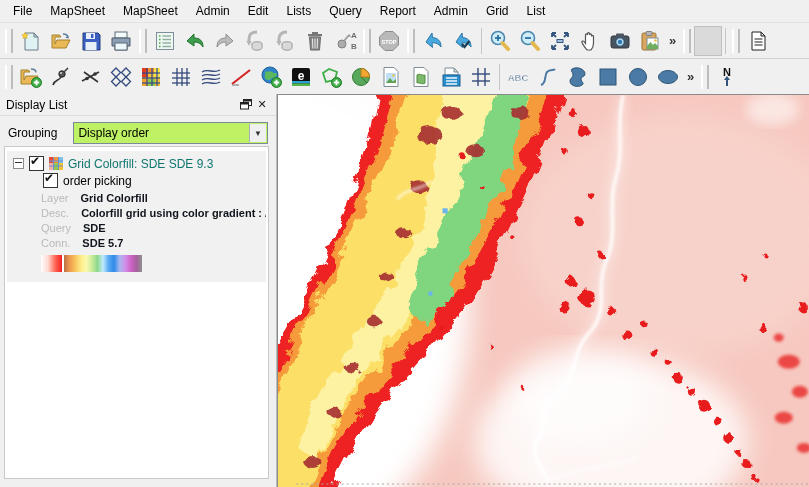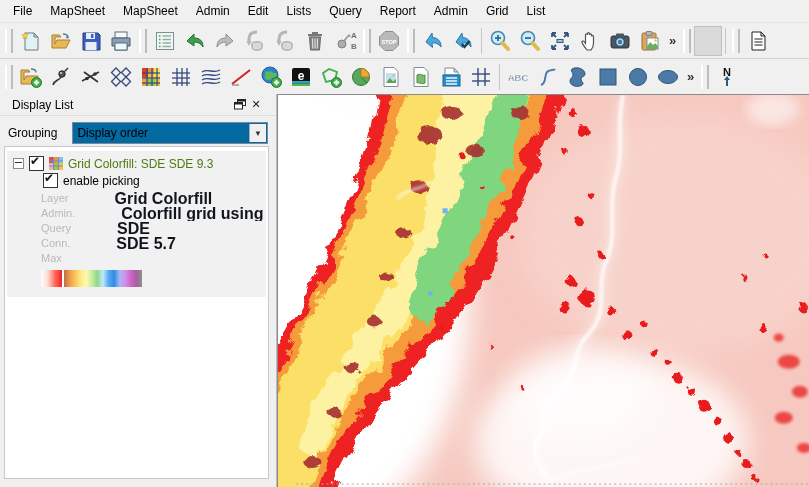--- a/index.html
+++ b/index.html
@@ -13,39 +13,39 @@
   .tbtn{width:30px;height:28px;display:flex;align-items:center;justify-content:center;border-radius:3px;}
   .tbtn svg{width:24px;height:24px;}
   .grip{width:4px;height:24px;margin:0 3px;border-left:2px solid #ffffff;border-right:2px solid #bdbdbd;}
   .sep{width:1px;height:26px;background:#c6c6c6;margin:0 3px;}
   .overflow{font-weight:bold;color:#333;font-size:13px;padding:0 4px;cursor:default;}
   .gray-slot{width:26px;height:28px;background:#dadada;border:1px solid #c0c0c0;}
   
   .main{position:absolute;top:94px;left:0;right:0;bottom:0;}
   
   .panel{position:absolute;top:0;left:0;width:276px;bottom:0;background:#f0f0f0;border-right:1px solid #bdbdbd;}
-  .panel-title{height:21px;display:flex;align-items:center;padding:0 12px;border-bottom:1px solid #dddddd;}
+  .panel-title{height:21px;display:flex;align-items:center;padding:0 6px;border-bottom:1px solid #dddddd;}
   .panel-title .txt{flex:1;}
   .panel-btn{width:16px;height:15px;display:flex;align-items:center;justify-content:center;font-size:11px;color:#222;}
-  .grouping-row{display:flex;align-items:center;padding:6px 8px 6px 8px;gap:8px;}
-  .combo{flex:1;height:20px;background:#0369a1;border:1px solid #7a8a99;display:flex;align-items:center;position:relative;padding-left:4px;margin-left:7px;}
+  .grouping-row{display:flex;align-items:center;padding:6px 8px 6px 8px;gap:16px;}
+  .combo{flex:1;height:20px;background:#bef264;border:1px solid #7a8a99;display:flex;align-items:center;position:relative;padding-left:4px;}
   .combo-arrow{position:absolute;right:1px;top:1px;bottom:1px;width:16px;background:#f0f0f0;border-left:1px solid #aab;display:flex;align-items:center;justify-content:center;font-size:8px;color:#333;}
   .treebox{position:absolute;top:52px;left:4px;right:7px;bottom:8px;background:#ffffff;border:1px solid #c8c8c8;overflow:hidden;}
   .tree-block{margin:4px 2px 0 2px;background:#f1f1f1;padding:4px 0 10px 0;}
   .tree-row{display:flex;align-items:center;gap:5px;padding:1px 2px;}
   .expander{width:9px;height:9px;border:1px solid #8c8c8c;background:#fff;position:relative;margin-left:4px;flex:none;}
   .expander:after{content:"";position:absolute;left:1px;right:1px;top:3px;height:1px;background:#333;}
   .cbx{width:13px;height:13px;border:1px solid #333;background:#fff;position:relative;flex:none;}
   .cbx.checked:after{content:"✔";position:absolute;left:0px;top:-3px;font-size:12px;color:#111;}
-  .layer-label{color:#4d7c0f;white-space:nowrap;}
+  .layer-label{color:#0f766e;white-space:nowrap;}
   .child-row{margin-left:34px;}
   .fields{margin-left:34px;margin-top:2px;font-size:11px;}
-  .field-row{display:flex;gap:6px;line-height:15px;white-space:nowrap;overflow:hidden;}
+  .field-row{display:flex;gap:12px;line-height:15px;white-space:nowrap;overflow:hidden;}
   .field-label{color:#b9b9b9;min-width:27px;flex:none;}
-  .field-value{color:#10141c;font-weight:bold;font-size:16px;margin-left:40px;}
+  .field-value{color:#10141c;font-weight:bold;font-size:11px;}
   .legend-gradient{margin:4px 0 0 34px;height:17px;width:101px;display:flex;}
   .lg-left{width:21px;height:100%;}
   .lg-gap{width:2px;background:#fff;}
   .lg-right{flex:1;height:100%;}
   
   .mapview{position:absolute;top:0;left:277px;right:0;bottom:0;border-left:1px solid #8a8a8a;border-top:1px solid #8a8a8a;background:#fff;}
   .mapview svg{display:block;width:100%;height:100%;}
   .mini-grid{width:14px;height:13px;flex:none;}
 </style>
 </head>
@@ -475,42 +475,38 @@
                 <line x1="0" y1="4" x2="14" y2="4"></line>
                 <line x1="0" y1="9" x2="14" y2="9"></line>
                 <line x1="4.5" y1="0" x2="4.5" y2="13"></line>
                 <line x1="9.5" y1="0" x2="9.5" y2="13"></line>
               </g>
             </svg>
           <span class="layer-label">Grid Colorfill: SDE SDE 9.3</span>
         </div>
         <div class="tree-row child-row">
           <span class="cbx checked"></span>
-          <span>enable picking</span>
+          <span>order picking</span>
         </div>
         <div class="fields">
           <div class="field-row">
               <span class="field-label">Layer</span>
               <span class="field-value">Grid Colorfill</span>
             </div>
           <div class="field-row">
-              <span class="field-label">Admin.</span>
+              <span class="field-label">Desc.</span>
               <span class="field-value">Colorfill grid using color gradient : AAPG mem 42 p</span>
             </div>
           <div class="field-row">
               <span class="field-label">Query</span>
               <span class="field-value">SDE</span>
             </div>
           <div class="field-row">
               <span class="field-label">Conn.</span>
               <span class="field-value">SDE 5.7</span>
-            </div>
-          <div class="field-row">
-              <span class="field-label">Max</span>
-              <span class="field-value"></span>
             </div>
         </div>
         <div class="legend-gradient">
           <div class="lg-left" style="background: linear-gradient(90deg, rgb(255, 255, 255), rgb(255, 217, 209), rgb(255, 106, 90), rgb(243, 32, 32));"></div>
           <div class="lg-gap"></div>
           <div class="lg-right" style="background: linear-gradient(90deg, rgb(185, 112, 69), rgb(239, 154, 78), rgb(248, 196, 92), rgb(253, 234, 133), rgb(253, 249, 176), rgb(201, 236, 154), rgb(142, 216, 142), rgb(191, 233, 251), rgb(89, 170, 242), rgb(47, 139, 232), rgb(169, 182, 240), rgb(208, 143, 232), rgb(207, 99, 200), rgb(169, 95, 160), rgb(143, 143, 143));"></div>
         </div>
       </div>
     </div>
   </div>

